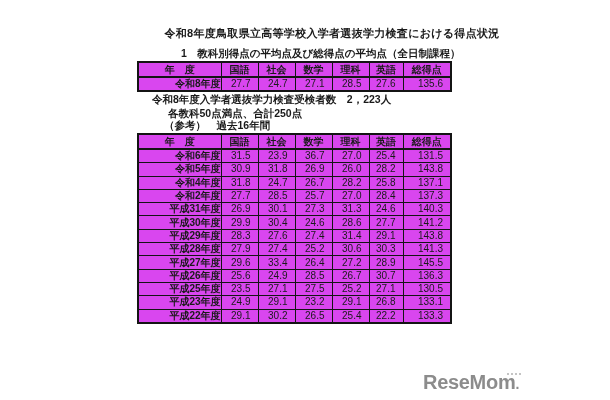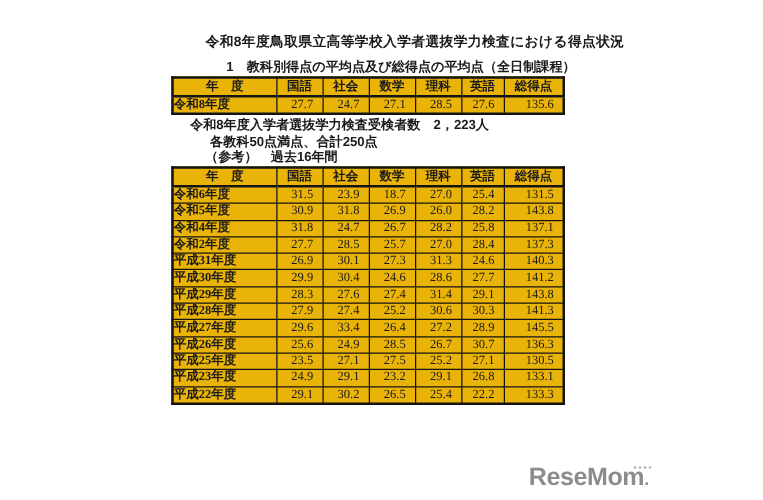--- a/index.html
+++ b/index.html
@@ -15,32 +15,32 @@
   .sec1{
     position:absolute;top:47px;left:137px;
     font-size:10.5px;font-weight:700;margin-left:44px;
   }
   .note1{position:absolute;top:93px;left:152px;font-size:10.5px;font-weight:700;}
   .note2{position:absolute;top:107px;left:168px;font-size:10.5px;font-weight:700;}
   .ref{position:absolute;top:119px;left:124px;font-size:10.5px;font-weight:700;margin-left:40px;}
 
   table.doc-table{
     position:absolute;border-collapse:collapse;table-layout:fixed;
-    background:#eab308;border:2px solid #141414;font-family:Liberation Serif, serif;
+    background:#d946ef;border:2px solid #141414;
   }
   table.t1{top:61px;left:137px;}
   table.t2{top:133px;left:137px;}
   .doc-table th,.doc-table td{
     border:1px solid #141414;font-size:10px;padding:0;line-height:1;
     vertical-align:middle;white-space:nowrap;overflow:hidden;
   }
   .doc-table th{height:13px;font-weight:700;text-align:center;border-bottom:2px solid #141414;}
   .t1 td{height:12px;}
   .t2 td{height:12.3px;}
-  .doc-table td.year{text-align:left;font-weight:700;}
+  .doc-table td.year{text-align:right;font-weight:700;}
   .doc-table td.num{text-align:right;padding-right:7px;font-weight:400;}
 
   .logo{
     position:absolute;left:423px;top:371px;
     font-size:20px;font-weight:700;color:#8c8c8c;letter-spacing:-.3px;
   }
   .logo .period{font-size:14px;vertical-align:baseline;}
   .logo .dots{
     position:absolute;top:2px;right:10px;width:2px;height:2px;border-radius:50%;
     background:#b0b0b0;
@@ -112,21 +112,21 @@
         <th>理科</th>
         <th>英語</th>
         <th>総得点</th>
       </tr>
   </thead>
   <tbody>
       <tr>
         <td class="year">令和6年度</td>
         <td class="num">31.5</td>
         <td class="num">23.9</td>
-        <td class="num">18.7</td>
+        <td class="num">36.7</td>
         <td class="num">27.0</td>
         <td class="num">25.4</td>
         <td class="num">131.5</td>
       </tr>
       <tr>
         <td class="year">令和5年度</td>
         <td class="num">30.9</td>
         <td class="num">31.8</td>
         <td class="num">26.9</td>
         <td class="num">26.0</td>

